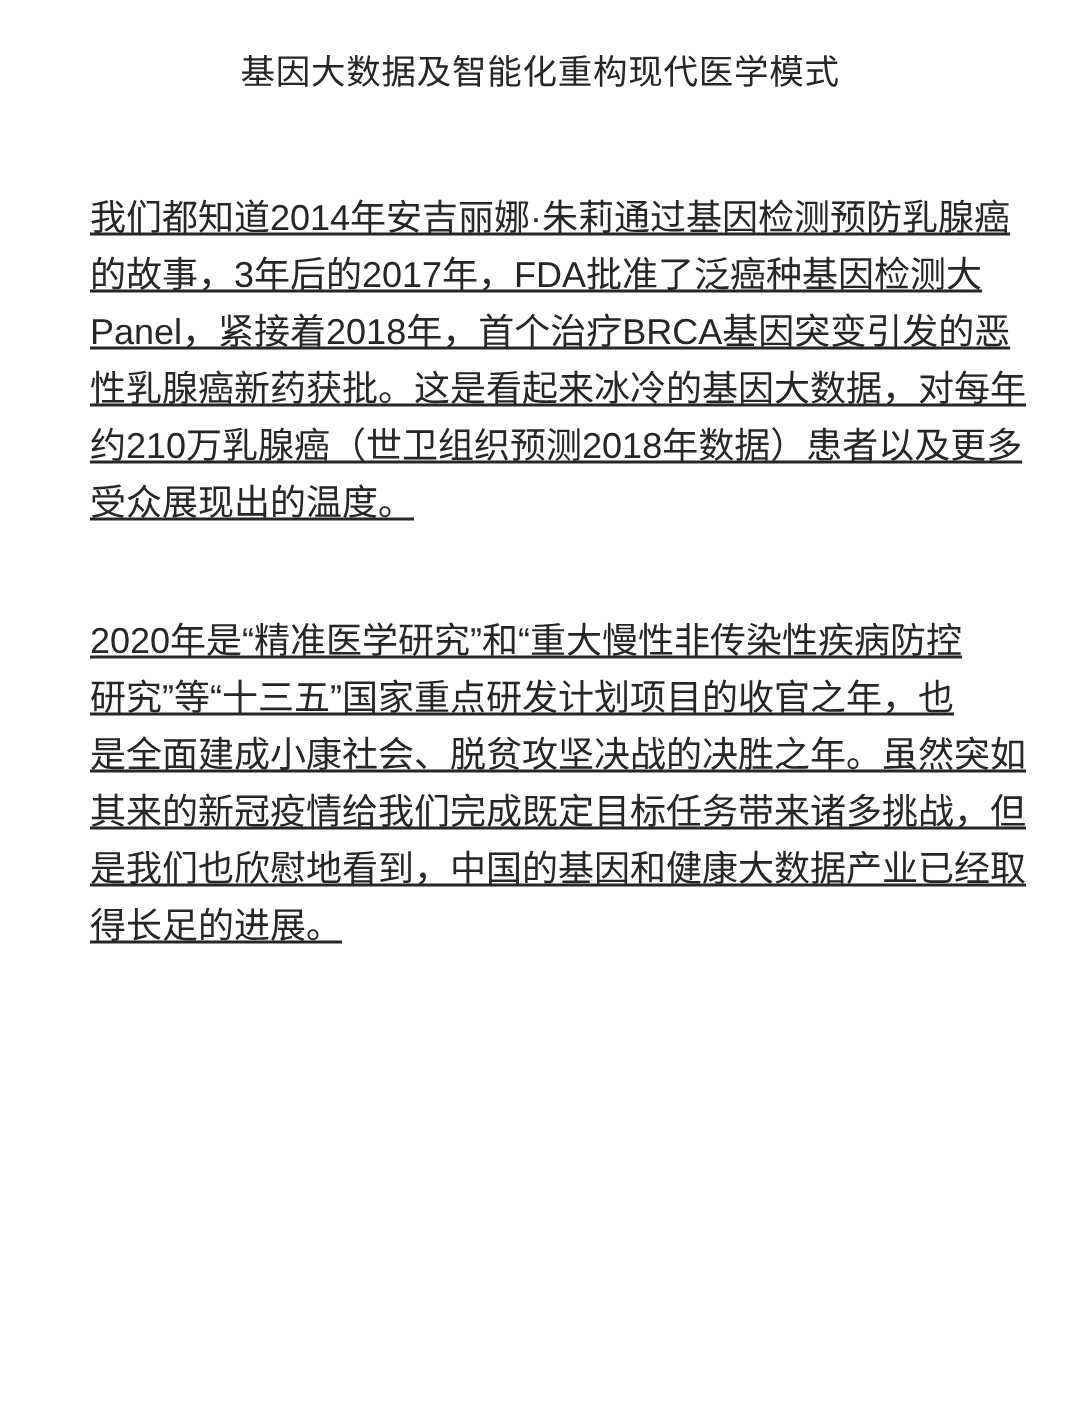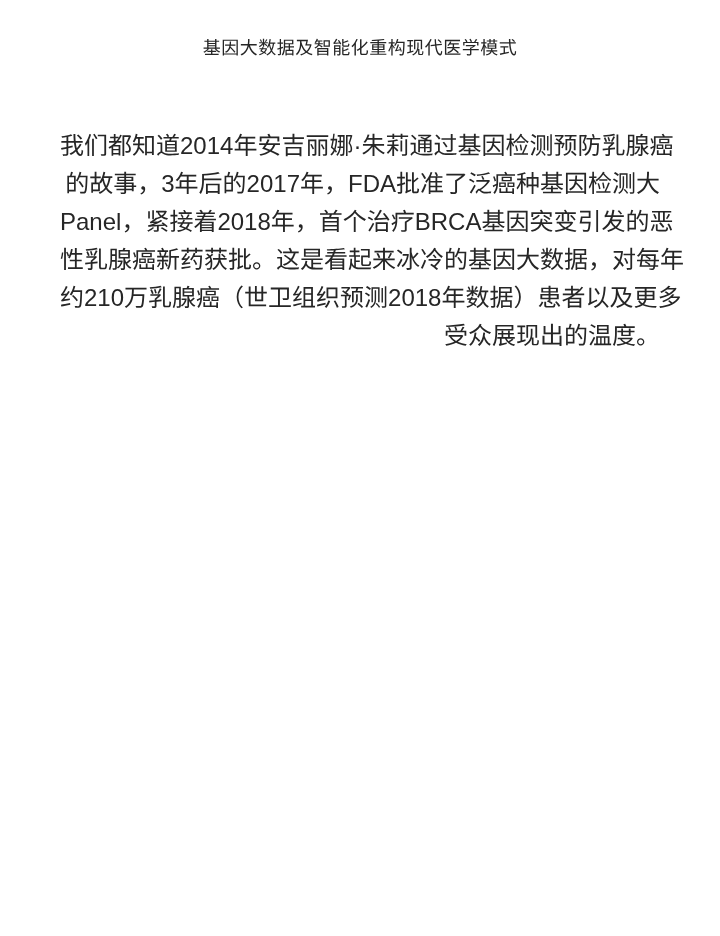--- a/index.html
+++ b/index.html
@@ -16,49 +16,56 @@
   }
 
   .page {
     width: 720px;
     height: 936px;
     background: #ffffff;
     padding: 33px 60px 0 60px;
   }
 
   .article-title {
-    font-size: 18px;
+    font-size: 23px;
     line-height: 30px;
     font-weight: 400;
     color: #262626;
     text-align: center;
     margin-bottom: 64px;
     letter-spacing: 0.5px;
   }
 
   .para {
     font-size: 24px;
     line-height: 38px;
     font-weight: 400;
     color: #262626;
-    text-align: right;
+    text-align: left;
     white-space: pre;        
     margin-bottom: 54px;
     letter-spacing: 0;
+    text-decoration: underline;
   }
 </style>
 </head>
 <body>
 
 <div class="page">
 
   <h1 class="article-title">基因大数据及智能化重构现代医学模式</h1>
 
   <p class="para">我们都知道2014年安吉丽娜·朱莉通过基因检测预防乳腺癌
 的故事，3年后的2017年，FDA批准了泛癌种基因检测大
 Panel，紧接着2018年，首个治疗BRCA基因突变引发的恶
 性乳腺癌新药获批。这是看起来冰冷的基因大数据，对每年
 约210万乳腺癌（世卫组织预测2018年数据）患者以及更多
 受众展现出的温度。</p>
 
 
+  <p class="para">2020年是“精准医学研究”和“重大慢性非传染性疾病防控
+研究”等“十三五”国家重点研发计划项目的收官之年，也
+是全面建成小康社会、脱贫攻坚决战的决胜之年。虽然突如
+其来的新冠疫情给我们完成既定目标任务带来诸多挑战，但
+是我们也欣慰地看到，中国的基因和健康大数据产业已经取
+得长足的进展。</p>
 
 </div>
 
 </body></html>

